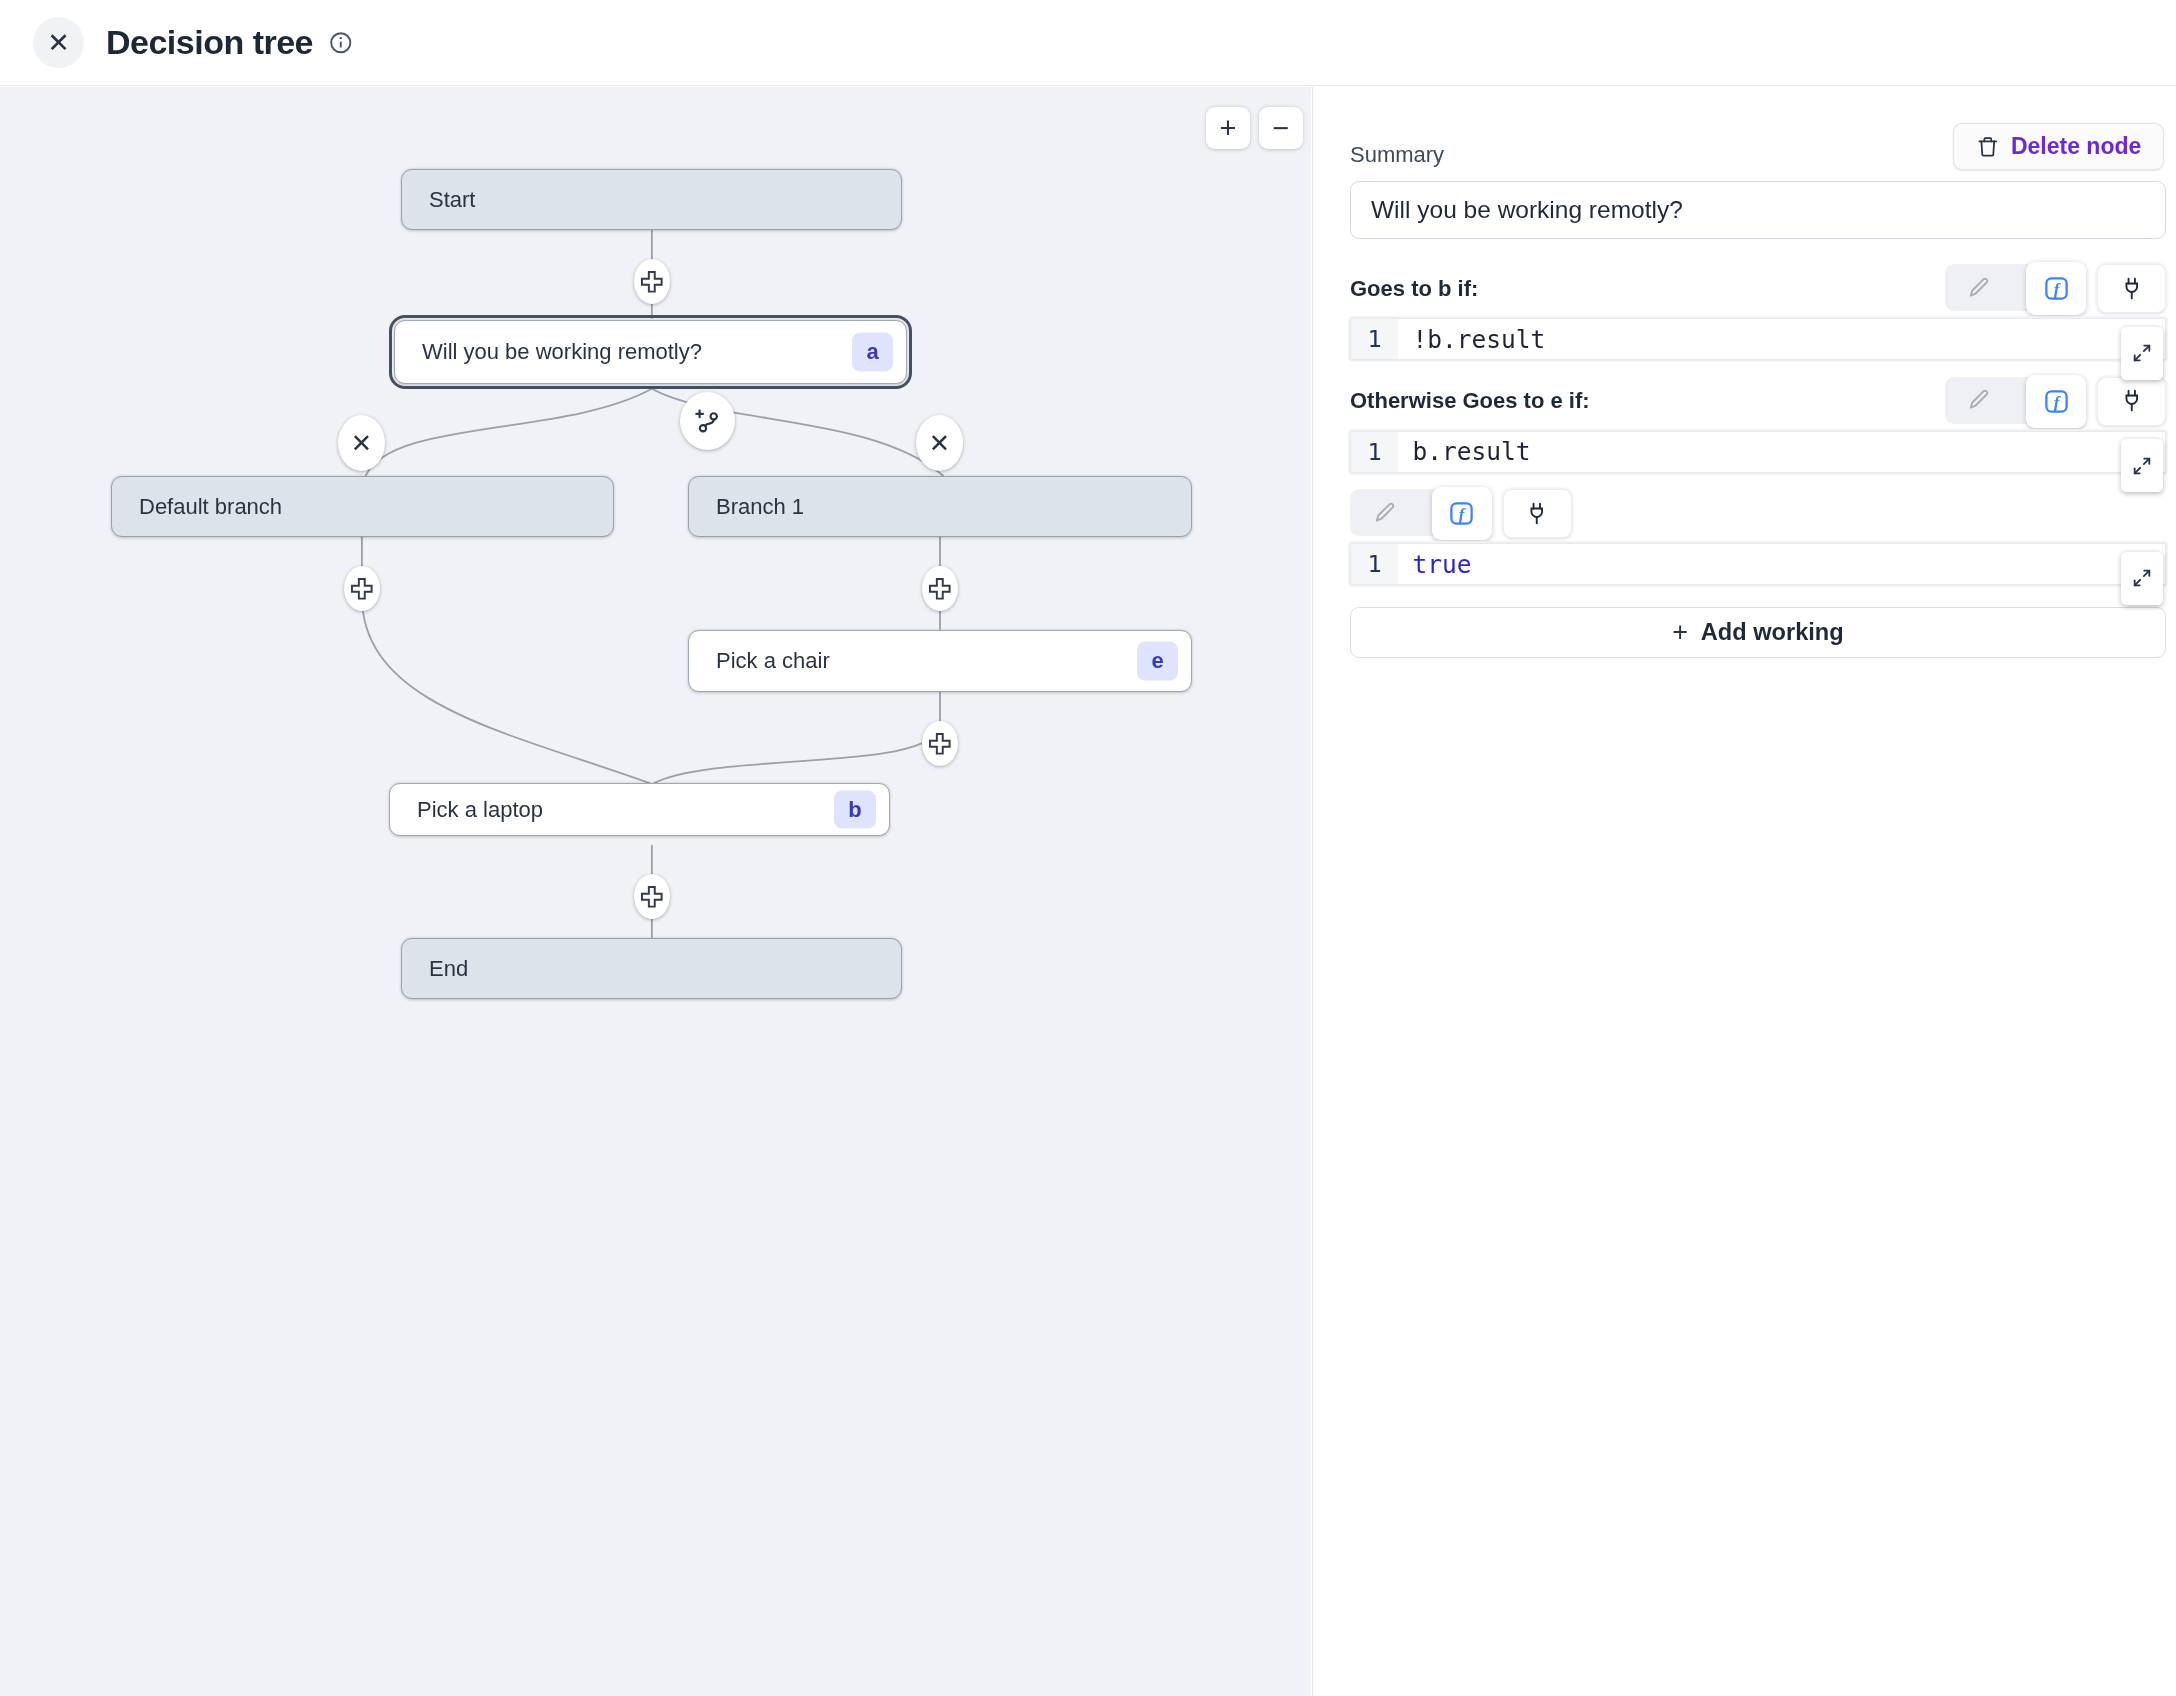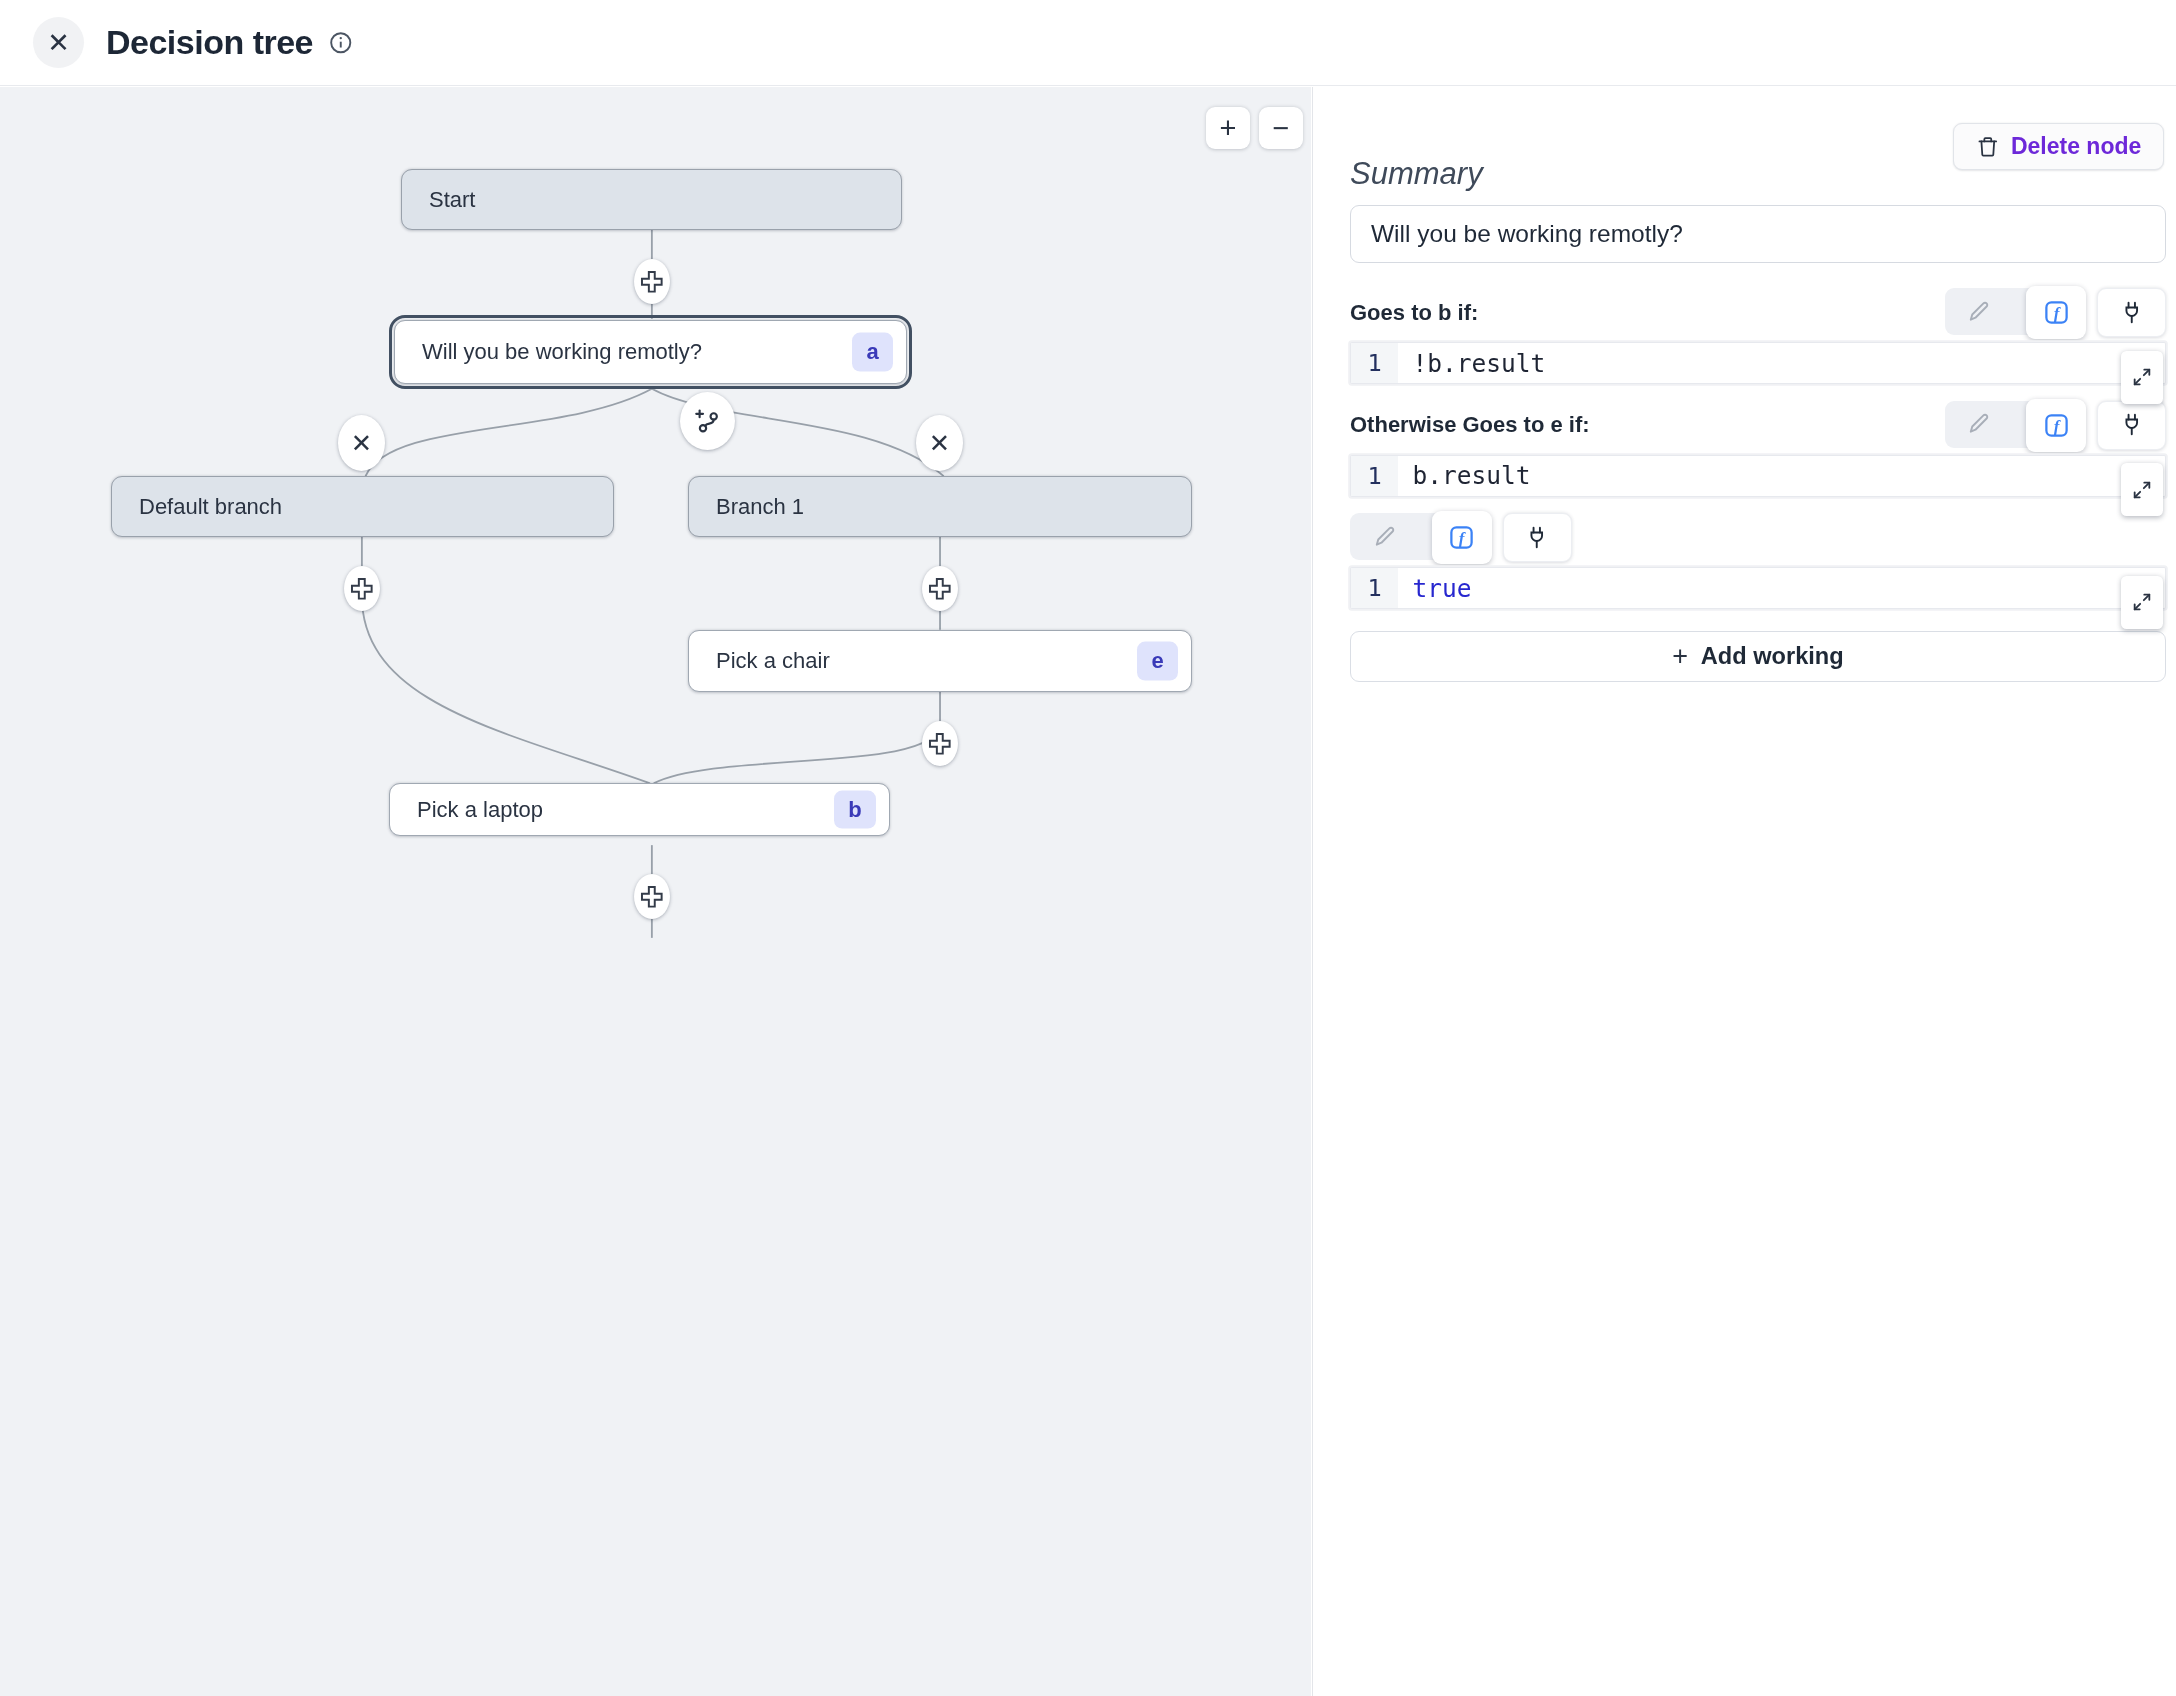--- a/index.html
+++ b/index.html
@@ -46,21 +46,21 @@
   
   .panel { position:absolute; top:87px; left:1312px; width:865px; height:1609px;
     background:#ffffff; border-left:0.9px solid #e3e5e9; padding:35px 11px 0 37px; }
   .panel-title { font-size:29px; font-weight:bold; color:#1d2736; letter-spacing:-0.3px; }
   .delete-btn { position:absolute; top:36px; right:12.7px; height:47px;
     display:flex; align-items:center; gap:11px; padding:0 22px;
     background:#fbfbfc; border:0.9px solid #e1e4e9; border-radius:9px;
     font-size:23px; font-weight:600; color:#6d28d9;
     box-shadow:0 0.9px 1.8px rgba(30,40,60,.12); cursor:pointer; }
 
-  .summary-label { margin-top:34px; font-size:31px; color:#3f4a5a;font-style:italic; }
+  .summary-label { margin-top:20px; font-size:22px; color:#3f4a5a; }
   .summary-input { margin-top:12.7px; width:816px; height:58px;
     border:1.4px solid #d6dae1; border-radius:9px; padding:0 20px;
     font-size:24.5px; color:#1f2937; font-family:"Liberation Sans", sans-serif;
     background:#fff; outline:none; }
 
   .sections { margin-top:22px; width:816px; }
   .section { margin-bottom:12.7px; }
   .sec-head { display:flex; align-items:center; height:56px; }
   .sec-label { flex:1; font-size:22px; font-weight:bold; color:#1f2937; }
   .sec-icons { display:flex; align-items:flex-start; gap:14.5px; }
@@ -140,20 +140,23 @@
   <div class="node node-white" style="left:688px; top:543px; width:504px; height:62px;">
     <span>Pick a chair</span>
     <span class="badge">e</span>
   </div>
 
   <div class="node node-white" style="left:389px; top:696px; width:501px; height:53px;">
     <span>Pick a laptop</span>
     <span class="badge">b</span>
   </div>
 
+  <div class="node node-gray" style="left:401px; top:851px; width:501px;">
+    <span>End</span>
+  </div>
 
   <div class="conn conn-plus" style="left:634px; top:172px;">
     <svg width="23.6" height="23.6" viewBox="0 0 24 24" fill="#ffffff" stroke="#333b49" stroke-width="2">
         <path d="M9 2h6v7h7v6h-7v7H9v-7H2V9h7V2z"></path>
       </svg>
   </div>
   <div class="conn conn-plus" style="left:344px; top:479px;">
     <svg width="23.6" height="23.6" viewBox="0 0 24 24" fill="#ffffff" stroke="#333b49" stroke-width="2">
         <path d="M9 2h6v7h7v6h-7v7H9v-7H2V9h7V2z"></path>
       </svg>

